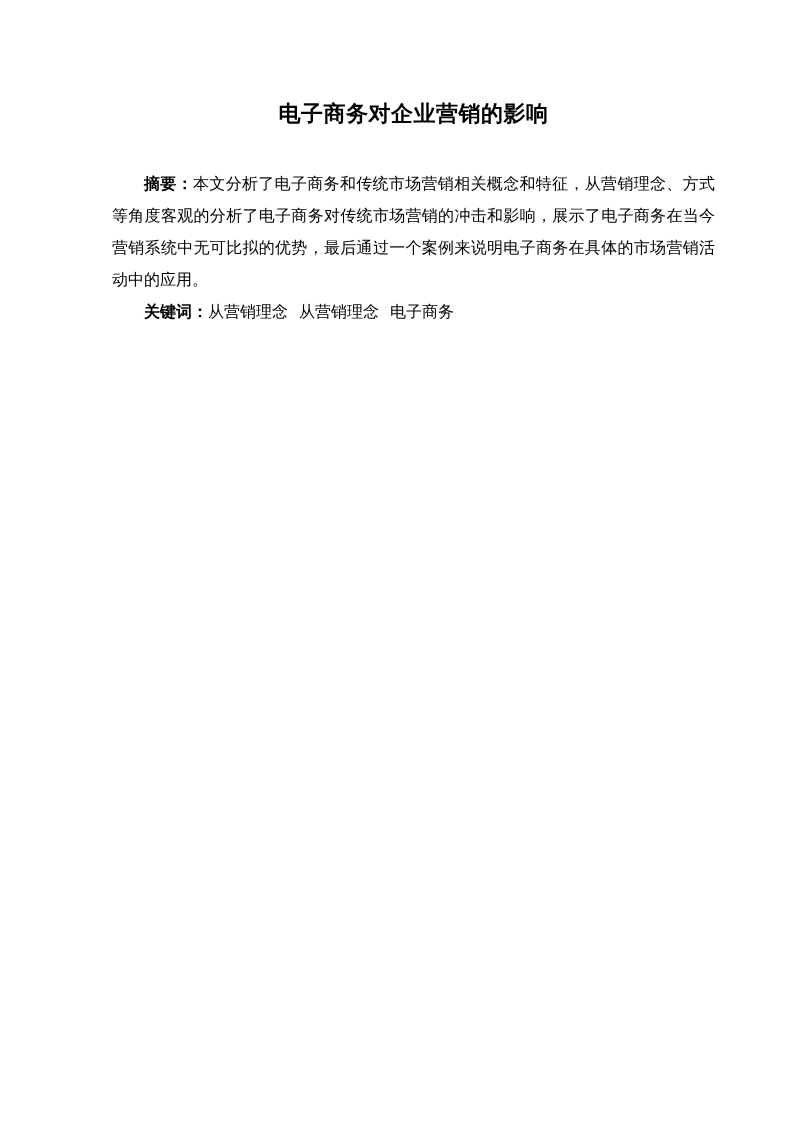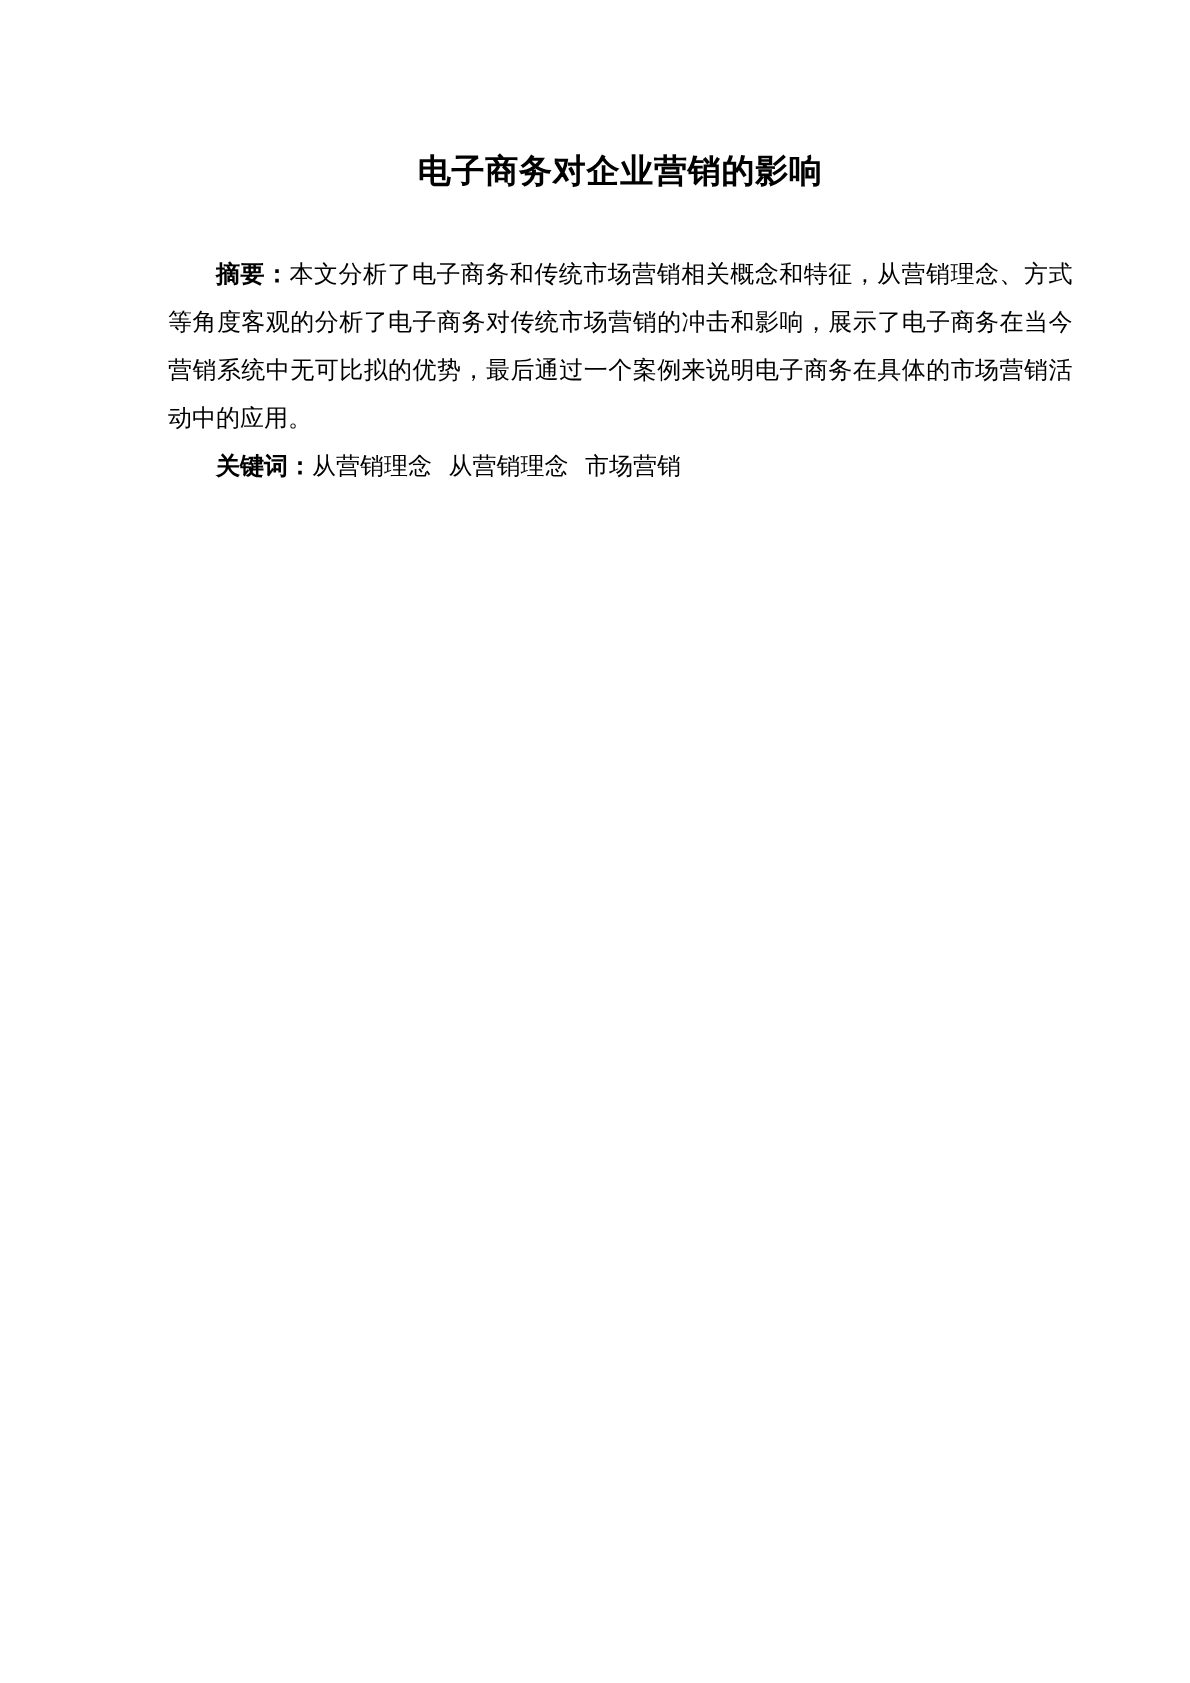--- a/index.html
+++ b/index.html
@@ -54,15 +54,15 @@
 </style>
 </head>
 <body>
 
 <div class="page">
 
   <h1 class="doc-title">电子商务对企业营销的影响</h1>
 
   <p class="para abstract-para"><span class="bold-label">摘要：</span><span>本文分析了电子商务和传统市场营销相关概念和特征，从营销理念、方式等角度客观的分析了电子商务对传统市场营销的冲击和影响，展示了电子商务在当今营销系统中无可比拟的优势，最后通过一个案例来说明电子商务在具体的市场营销活动中的应用。</span></p>
 
-  <p class="para keywords-para"><span class="bold-label">关键词：</span><span class="kw-item">从营销理念</span><span class="kw-item">从营销理念</span><span class="kw-item">市场营销</span></p>
+  <p class="para keywords-para"><span class="bold-label">关键词：</span><span class="kw-item">从营销理念</span><span class="kw-item">从营销理念</span><span class="kw-item">电子商务</span></p>
 
 </div>
 
 </body></html>

